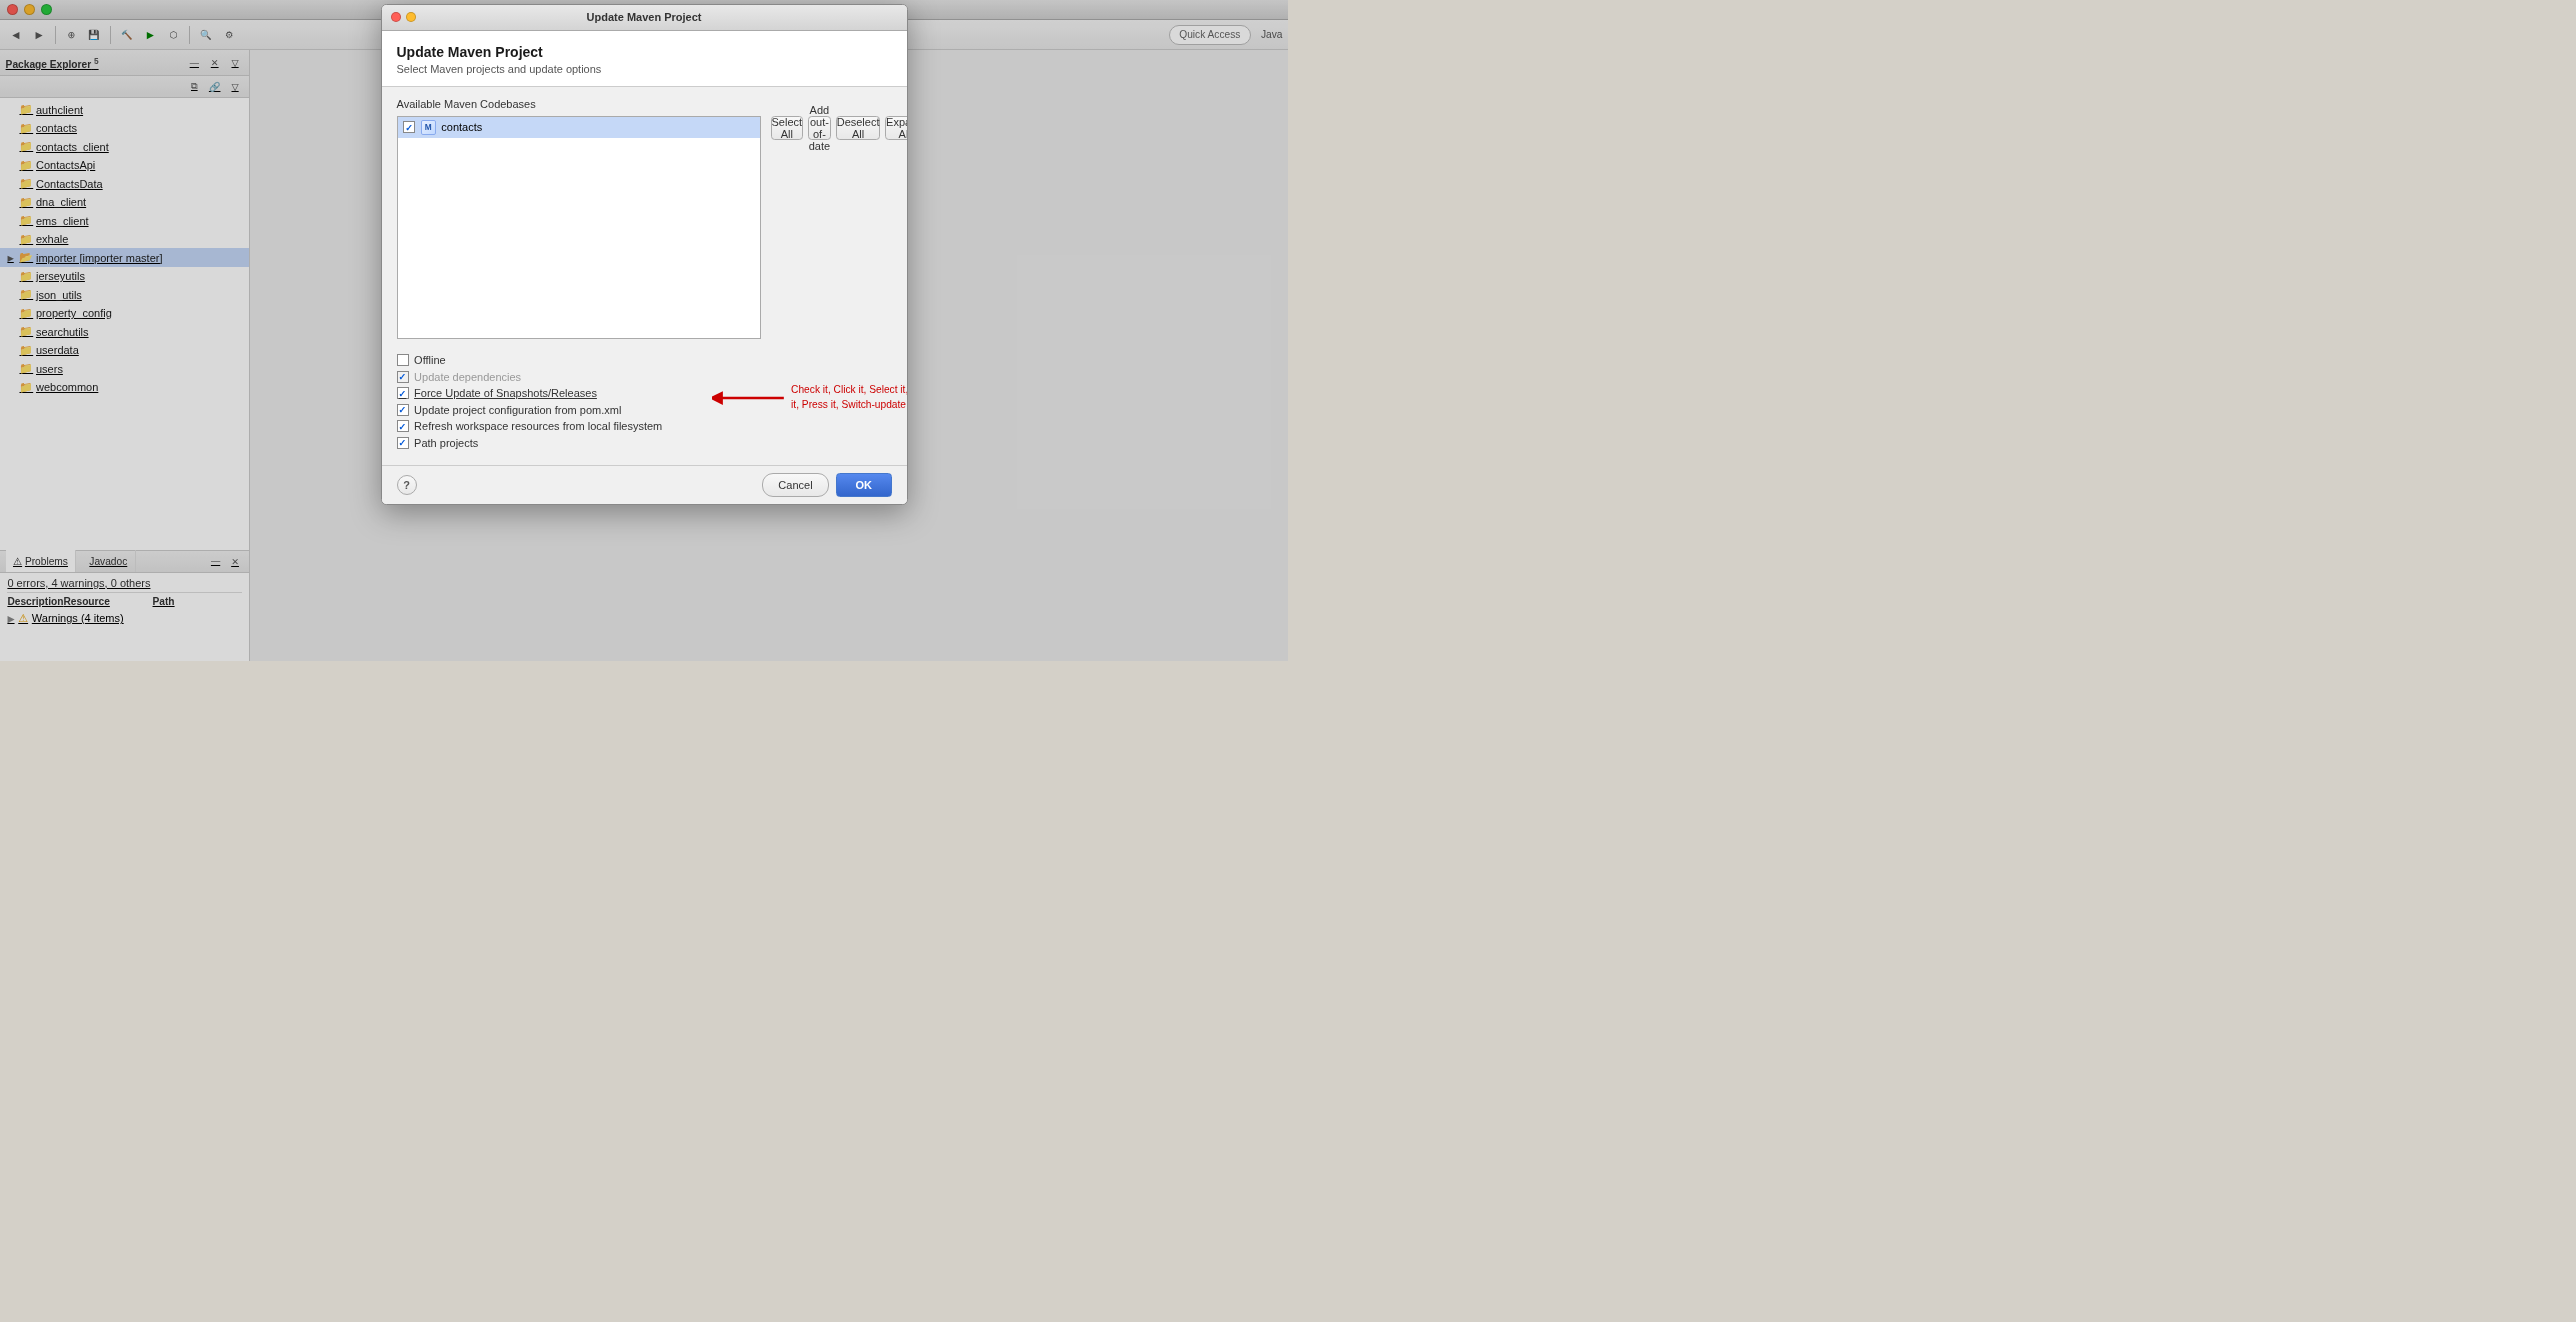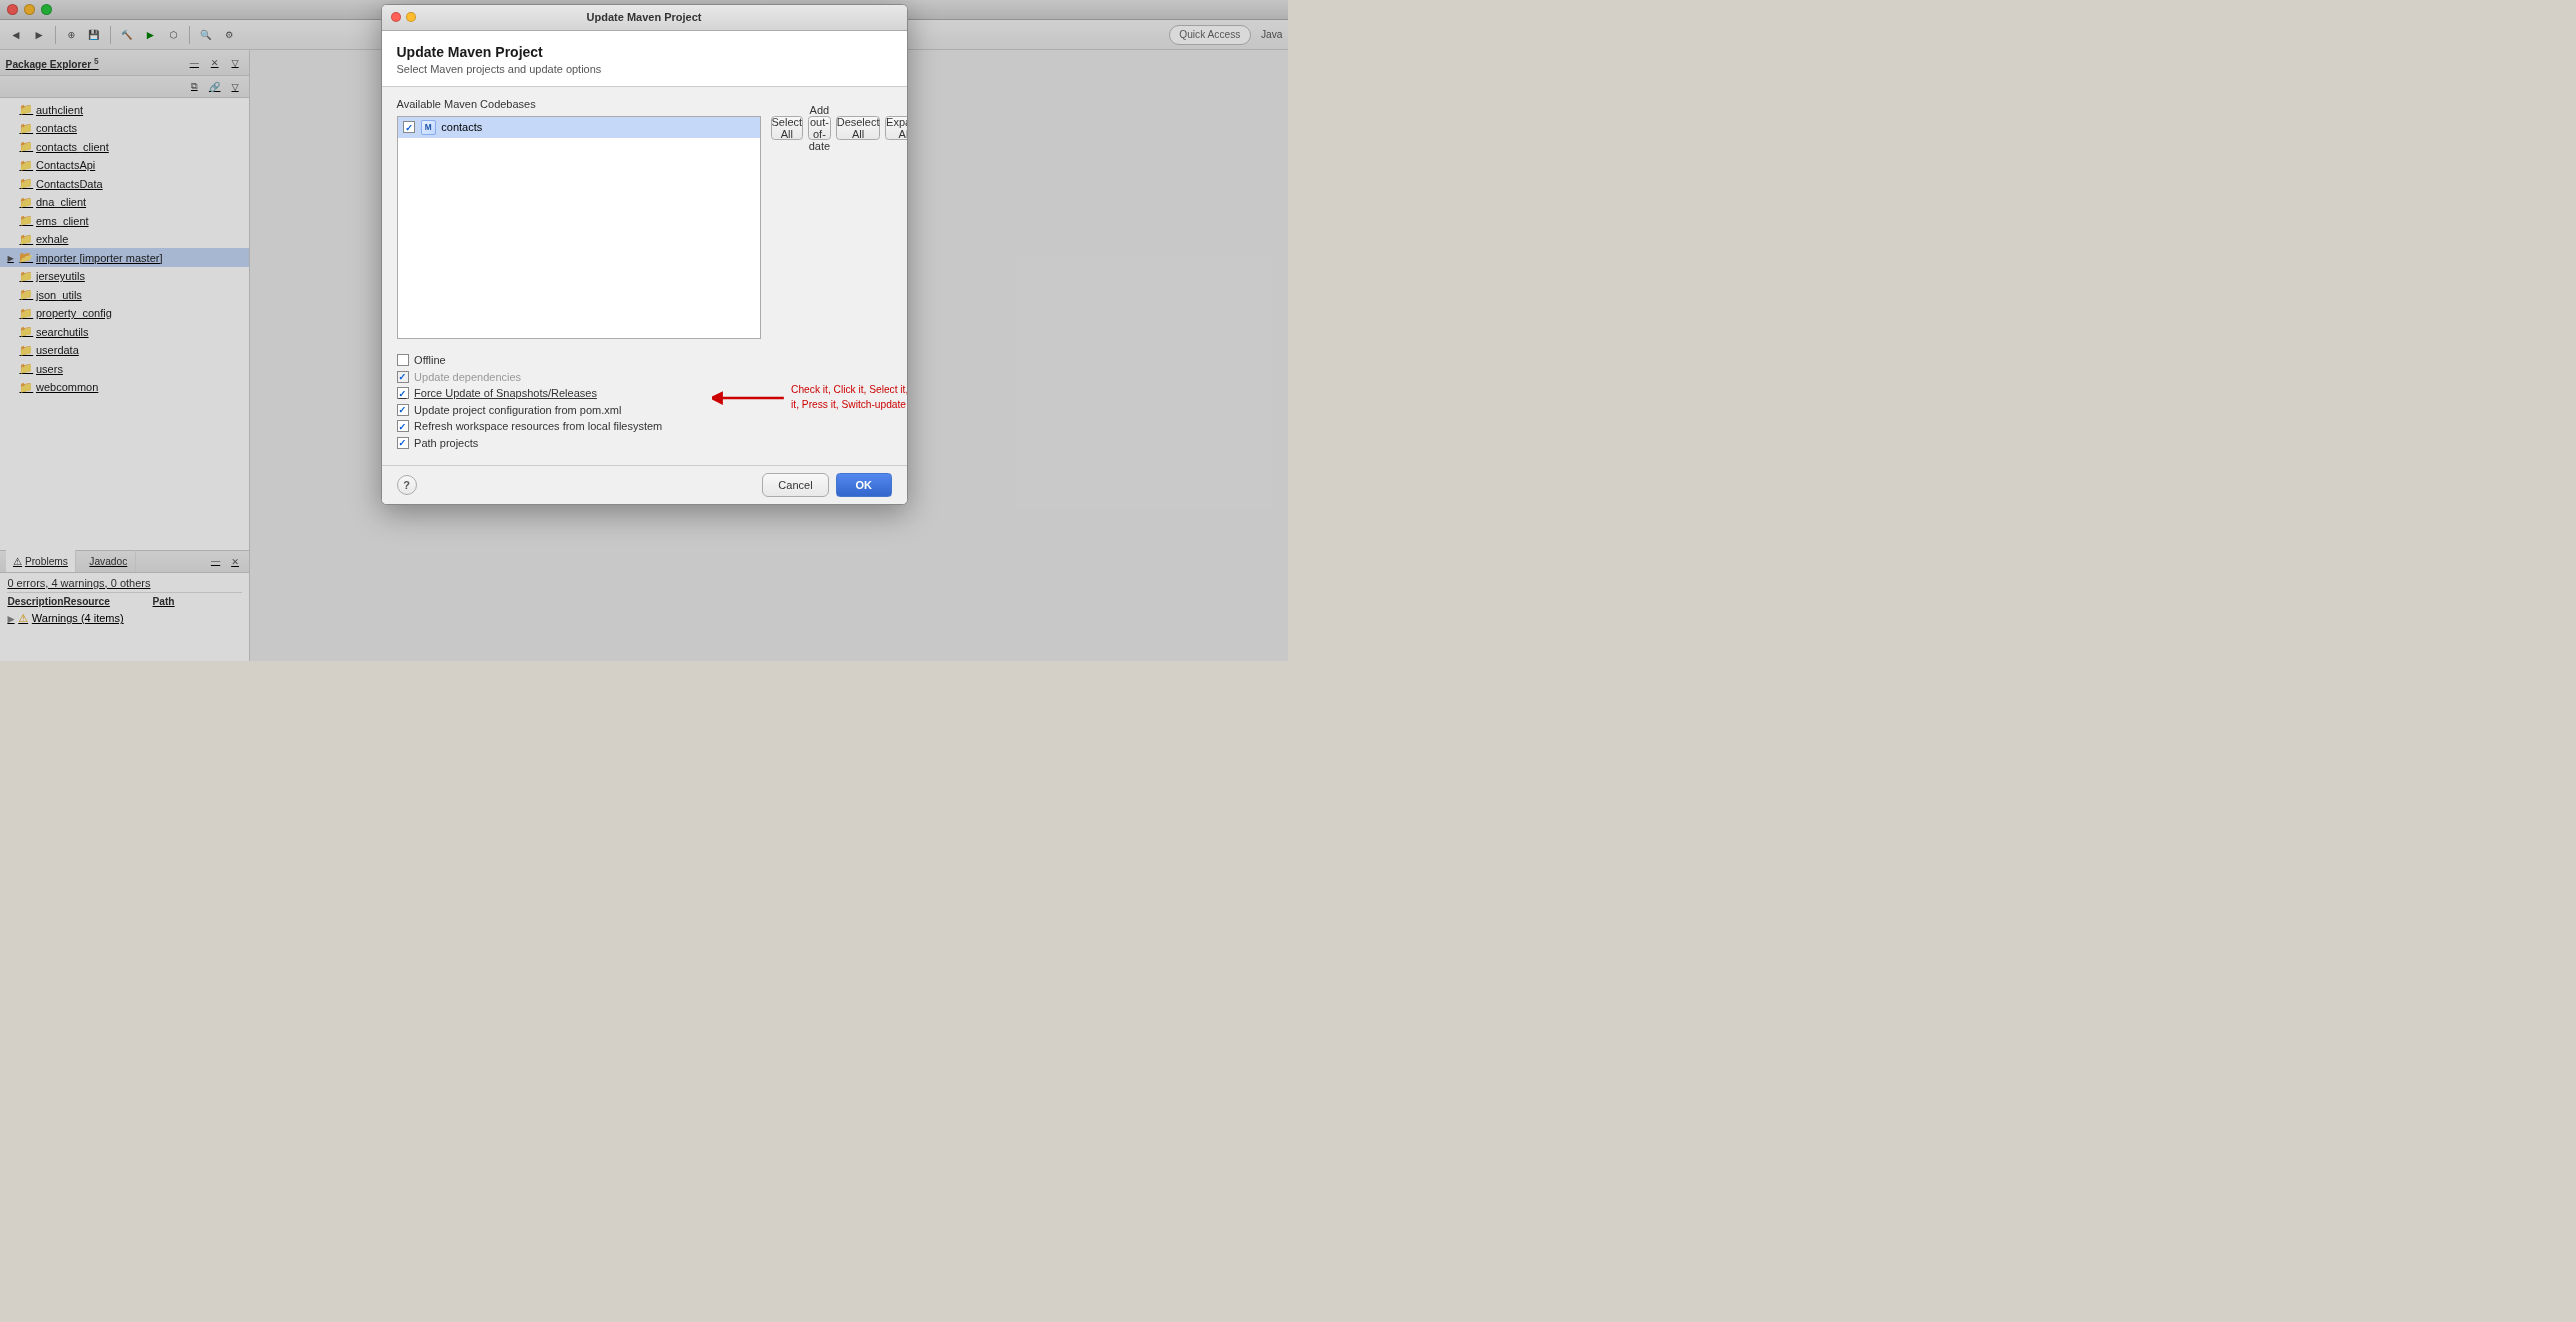--- a/index.html
+++ b/index.html
@@ -419,21 +419,21 @@
       cursor: pointer;
     }
     .footer-buttons {
       display: flex;
       gap: 7.4px;
     }
     .cancel-btn {
       height: 24px;
       padding: 0 15px;
       border: 0.9px solid #aaa;
-      border-radius: 6px;
+      border-radius: 11px;
       background: linear-gradient(to bottom, #f8f8f8, #e8e8e8);
       font-size: 11px;
       color: #333;
       cursor: pointer;
     }
     .ok-btn {
       height: 24px;
       padding: 0 18.5px;
       border: 0.9px solid #4477cc;
       border-radius: 3.7px;

